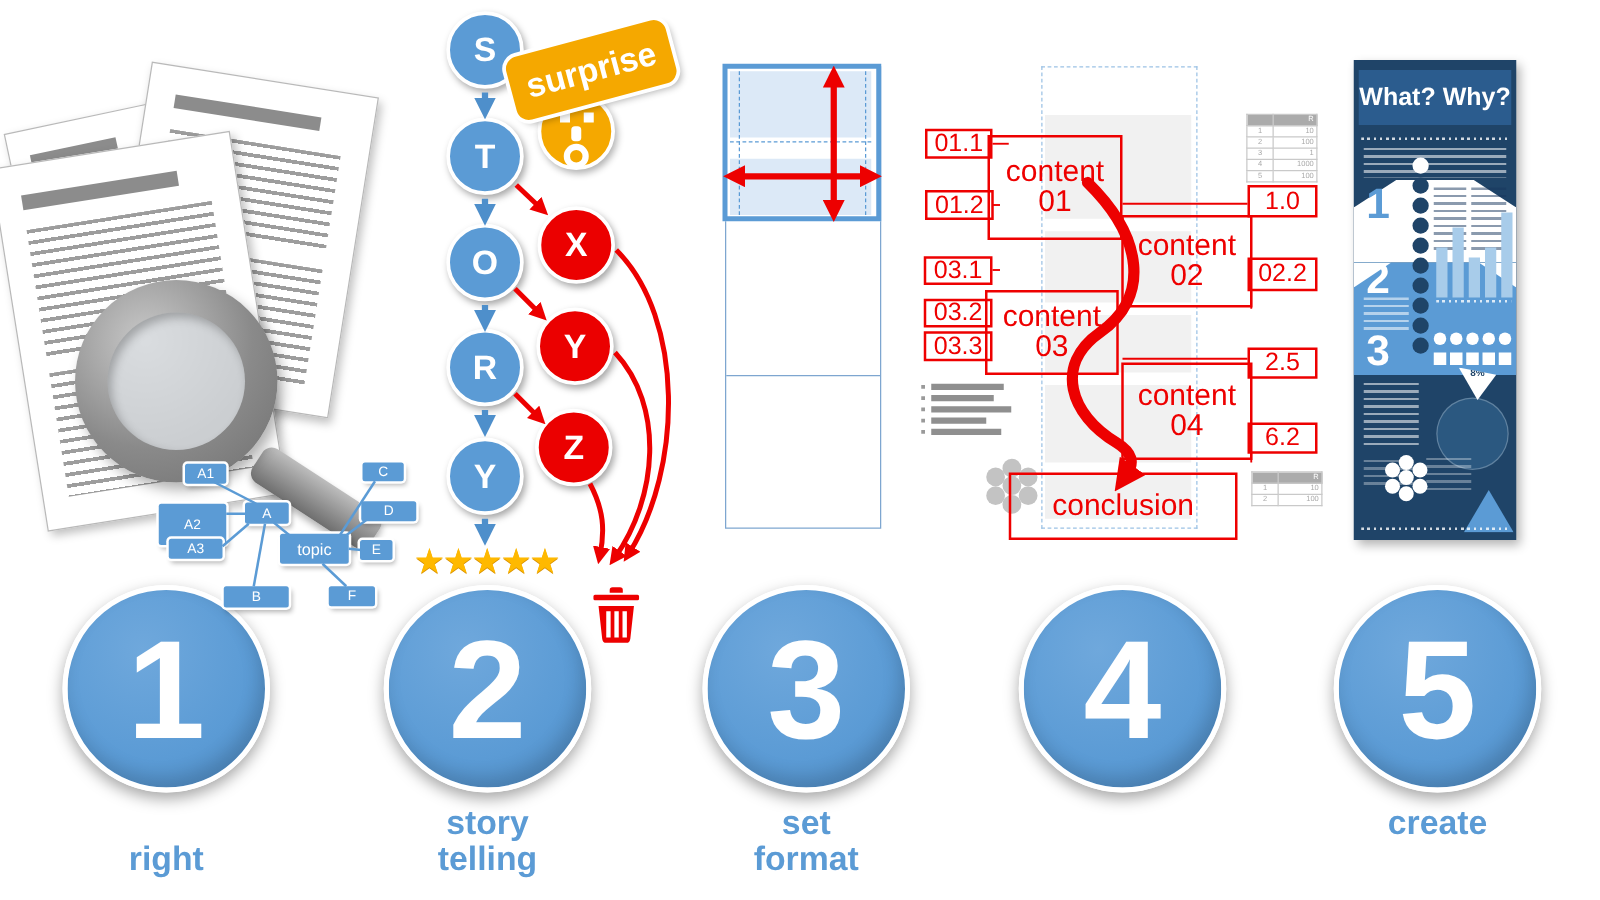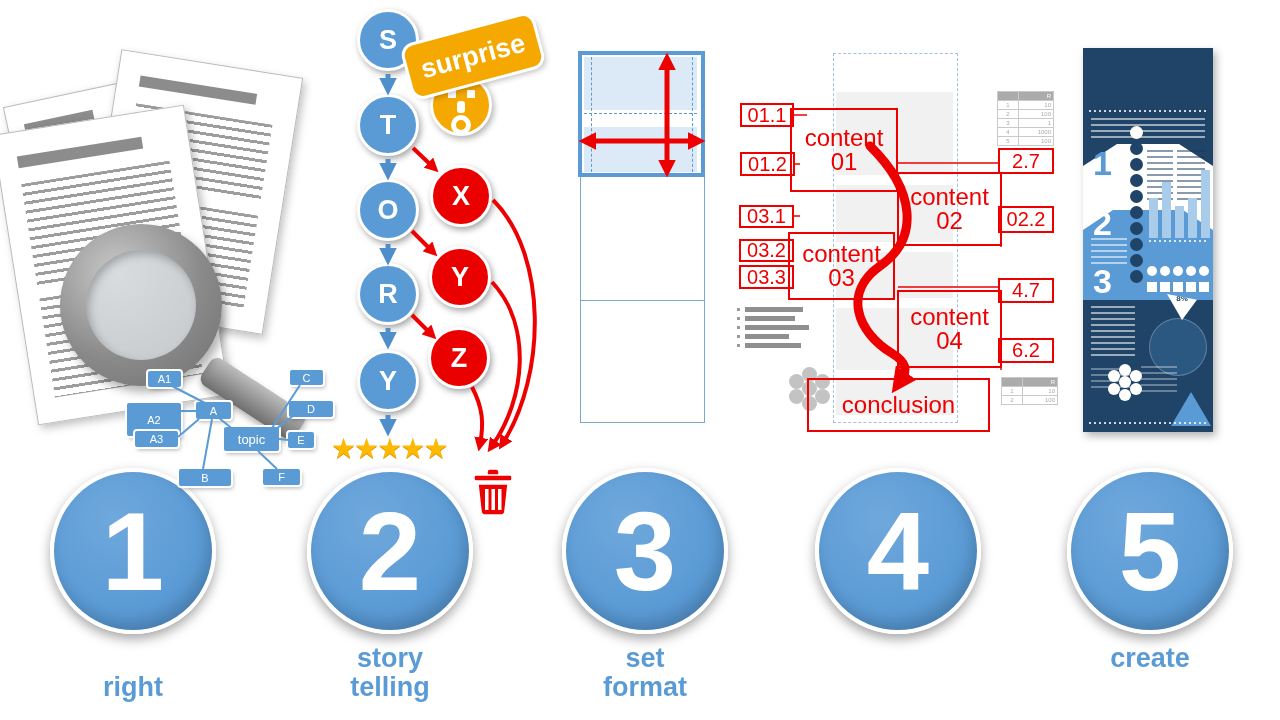--- a/index.html
+++ b/index.html
@@ -222,27 +222,27 @@
   <div class="redbox" style="left:739px;top:205px;width:55px;height:23px;font-size:20px;">
       <span>03.1</span>
     </div>
   <div class="redbox" style="left:739px;top:239px;width:55px;height:23px;font-size:20px;">
       <span>03.2</span>
     </div>
   <div class="redbox" style="left:739px;top:265px;width:55px;height:24px;font-size:20px;">
       <span>03.3</span>
     </div>
   <div class="redbox" style="left:998px;top:148px;width:56px;height:26px;font-size:20px;">
-      <span>2.7</span>
+      <span>1.0</span>
     </div>
   <div class="redbox" style="left:998px;top:206px;width:56px;height:27px;font-size:20px;">
       <span>02.2</span>
     </div>
   <div class="redbox" style="left:998px;top:278px;width:56px;height:25px;font-size:20px;">
-      <span>4.7</span>
+      <span>2.5</span>
     </div>
   <div class="redbox" style="left:998px;top:338px;width:56px;height:25px;font-size:20px;">
       <span>6.2</span>
     </div>
 
   <table class="mini-table" style="left:997px;top:91px;">
     <tbody>
         <tr class="hd">
           <td class="c1"></td>
           <td class="c2">R</td>
@@ -313,20 +313,23 @@
     <span class="gdot" style="left:802px;top:367px;width:15px;height:15px;"></span>
     <span class="gdot" style="left:815px;top:374px;width:15px;height:15px;"></span>
     <span class="gdot" style="left:815px;top:389px;width:15px;height:15px;"></span>
     <span class="gdot" style="left:802px;top:396px;width:15px;height:15px;"></span>
     <span class="gdot" style="left:789px;top:389px;width:15px;height:15px;"></span>
     <span class="gdot" style="left:789px;top:374px;width:15px;height:15px;"></span>
     <span class="gdot" style="left:802px;top:381px;width:15px;height:15px;"></span>
   </div>
 
   <div class="poster">
+    <div class="p-band">
+        <span style="position:static">What? Why?</span>
+      </div>
     <div class="p-dots-line" style="left:6px;top:62px;width:118px;"></div>
     <div class="ft-w" style="left:8px;top:70px;width:114px;height:24px;"></div>
     <div class="p-white"></div>
     <div style="left:0;top:96px;width:34px;height:22px;background:#1F4468;clip-path:polygon(0 0,100% 0,0 100%);"></div>
     <div style="left:96px;top:96px;width:34px;height:22px;background:#1F4468;clip-path:polygon(0 0,100% 0,100% 100%);"></div>
     <div class="p-blue"></div>
     <div style="left:0;top:162px;width:30px;height:20px;background:#fff;clip-path:polygon(0 0,100% 0,0 100%);"></div>
     <div style="left:100px;top:162px;width:30px;height:20px;background:#fff;clip-path:polygon(0 0,100% 0,100% 100%);"></div>
     <div class="p-num" style="left:10px;top:98px;color:#5B9BD5;">1</div>
     <div class="p-num" style="left:10px;top:158px;color:#fff;">2</div>

